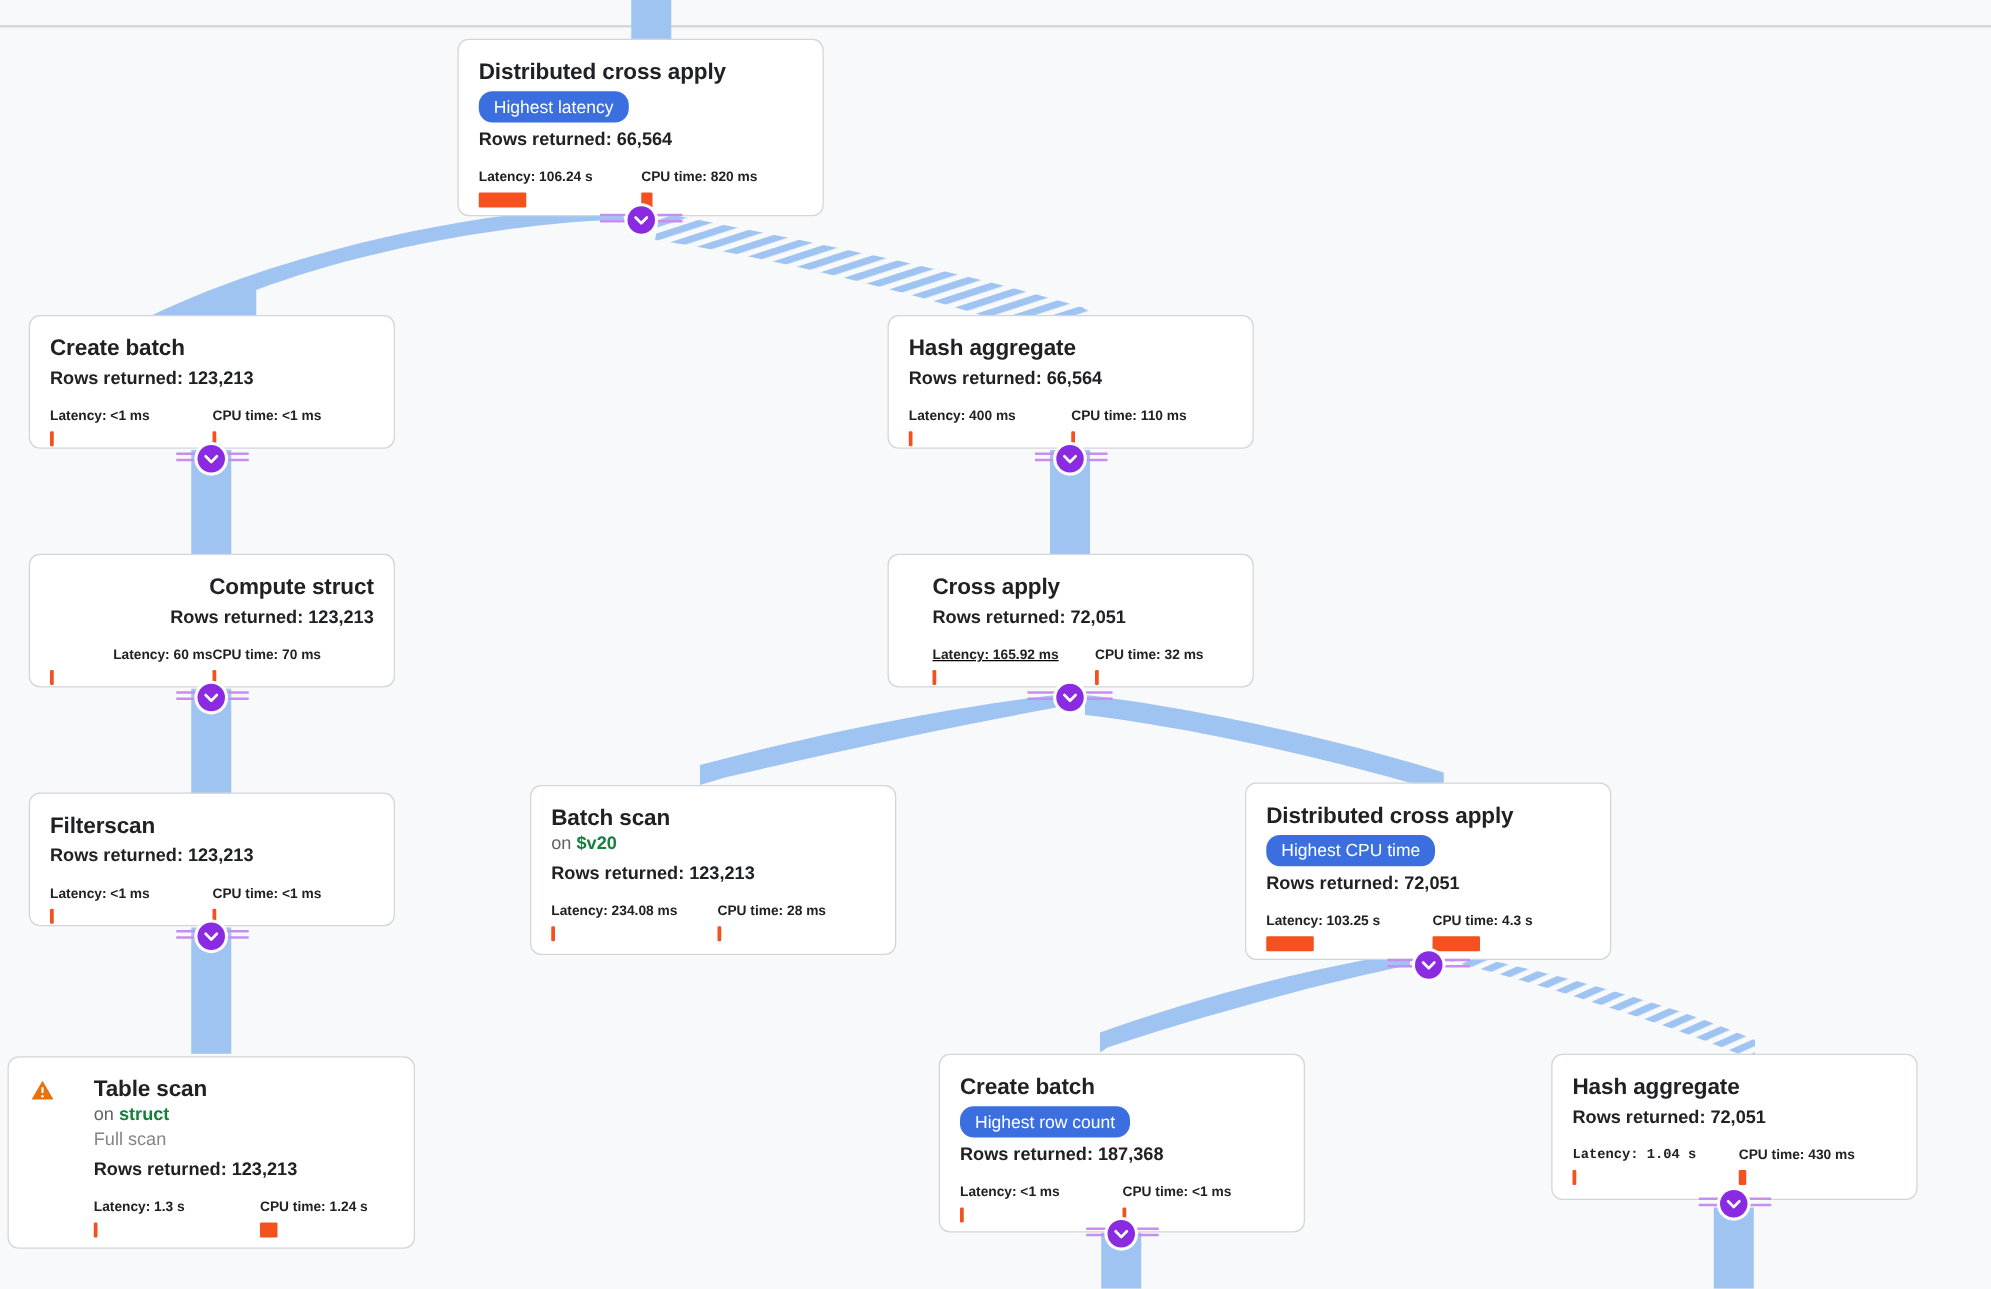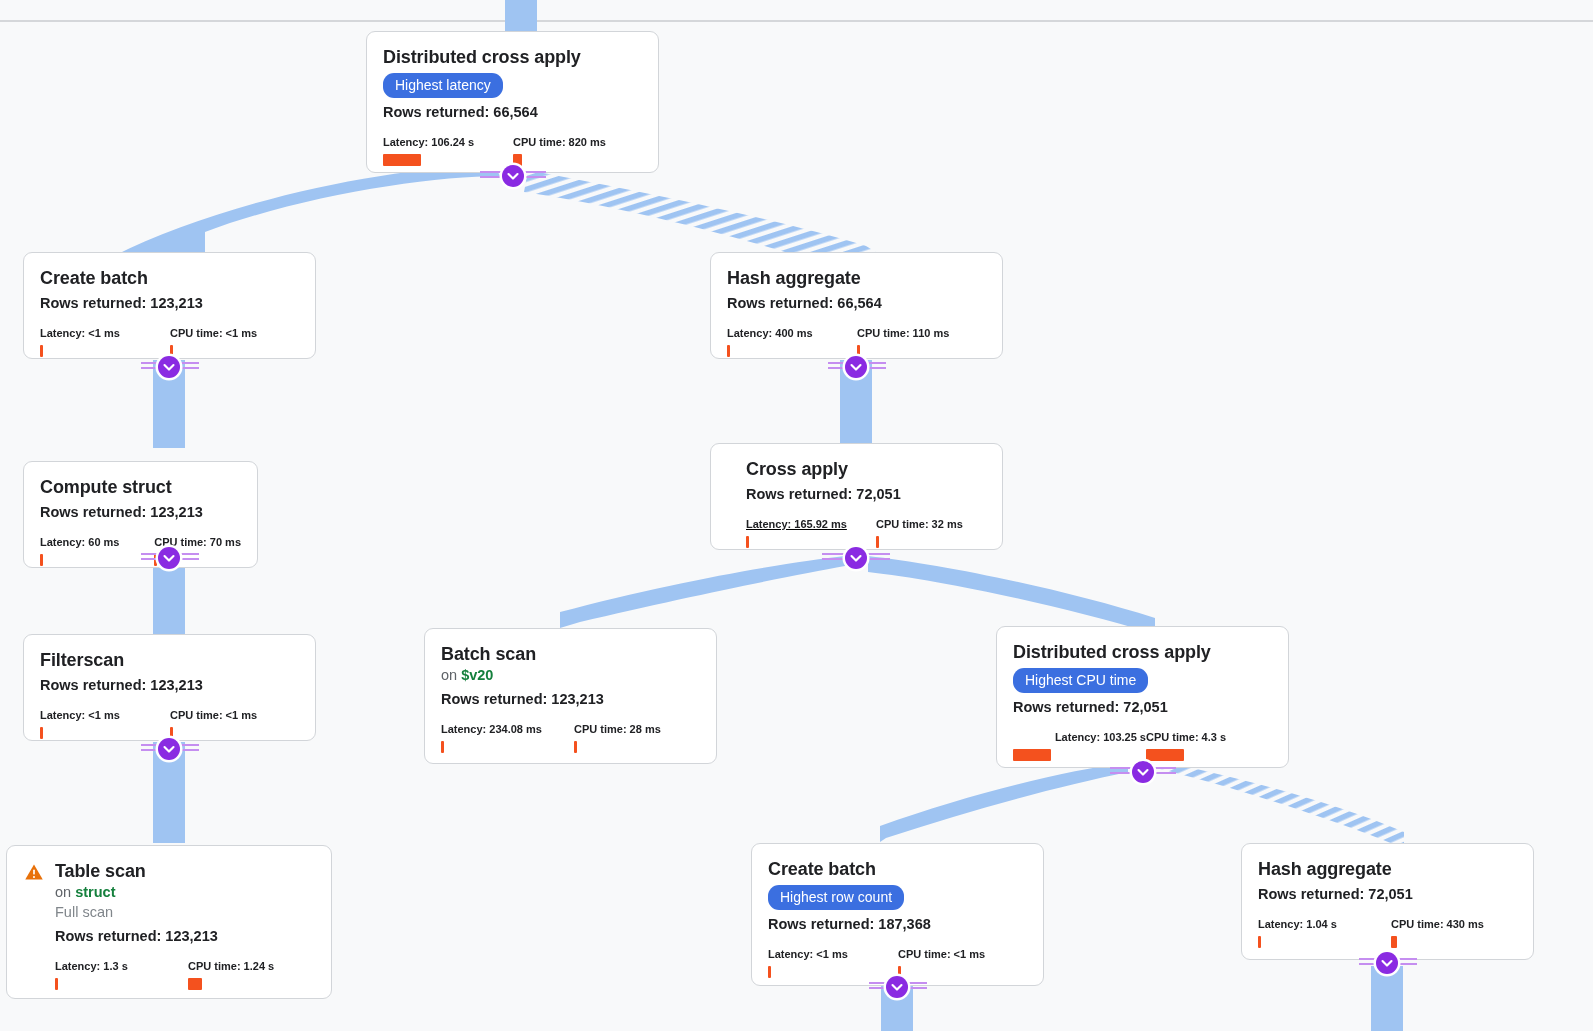--- a/index.html
+++ b/index.html
@@ -22,21 +22,21 @@
 
   
   .node {
     position: absolute;
     background: #ffffff;
     border: 1px solid #d2d5d9;
     border-radius: 9px;
     box-sizing: border-box;
     padding: 14px 16px 12px 16px;
   }
-  .node.warn { padding-left: 48px; }
+  .node.warn { padding-left: 68px; }
 
   .warn-icon {
     position: absolute; left: 17px; top: 16px;
     width: 20px; height: 20px;
   }
 
   .title {
     font-size: 18px; font-weight: bold; color: #202124;
     line-height: 22px; letter-spacing: -0.1px;
     white-space: nowrap;
@@ -191,21 +191,21 @@
         <div class="metric-label">Latency: 400 ms</div>
         <div class="metric-bar" style="width:3px;"></div>
       </div>
       <div class="metric">
         <div class="metric-label">CPU time: 110 ms</div>
         <div class="metric-bar" style="width:3px;"></div>
       </div>
     </div>
   </div>
 
-  <div class="node" style="left:23px; top:461px; width:235px; height:107px;">
+  <div class="node" style="left:23px; top:443px; width:293px; height:107px;text-align:right;">
     <div class="title">Compute struct</div>
     <div class="rows">Rows returned: 123,213</div>
     <div class="metrics">
       <div class="metric" style="width:130px;">
         <div class="metric-label">Latency: 60 ms</div>
         <div class="metric-bar" style="width:3px;"></div>
       </div>
       <div class="metric">
         <div class="metric-label">CPU time: 70 ms</div>
         <div class="metric-bar" style="width:3px;"></div>
@@ -260,21 +260,21 @@
         <div class="metric-bar" style="width:3px;"></div>
       </div>
     </div>
   </div>
 
   <div class="node" style="left:996px; top:626px; width:293px; height:142px;">
     <div class="title">Distributed cross apply</div>
     <div class="badge">Highest CPU time</div>
     <div class="rows">Rows returned: 72,051</div>
     <div class="metrics">
-      <div class="metric" style="width:133px;text-align:right;">
+      <div class="metric" style="width:133px;">
         <div class="metric-label">Latency: 103.25 s</div>
         <div class="metric-bar" style="width:38px;"></div>
       </div>
       <div class="metric">
         <div class="metric-label">CPU time: 4.3 s</div>
         <div class="metric-bar" style="width:38px;"></div>
       </div>
     </div>
   </div>
 
@@ -316,21 +316,21 @@
         <div class="metric-label">CPU time: &lt;1 ms</div>
         <div class="metric-bar" style="width:3px;"></div>
       </div>
     </div>
   </div>
 
   <div class="node" style="left:1241px; top:843px; width:293px; height:117px;">
     <div class="title">Hash aggregate</div>
     <div class="rows">Rows returned: 72,051</div>
     <div class="metrics">
-      <div class="metric" style="width:133px;">
+      <div class="metric" style="width:133px;font-family:Liberation Mono, monospace;">
         <div class="metric-label">Latency: 1.04 s</div>
         <div class="metric-bar" style="width:3px;"></div>
       </div>
       <div class="metric">
         <div class="metric-label">CPU time: 430 ms</div>
         <div class="metric-bar" style="width:6px;"></div>
       </div>
     </div>
   </div>
 

